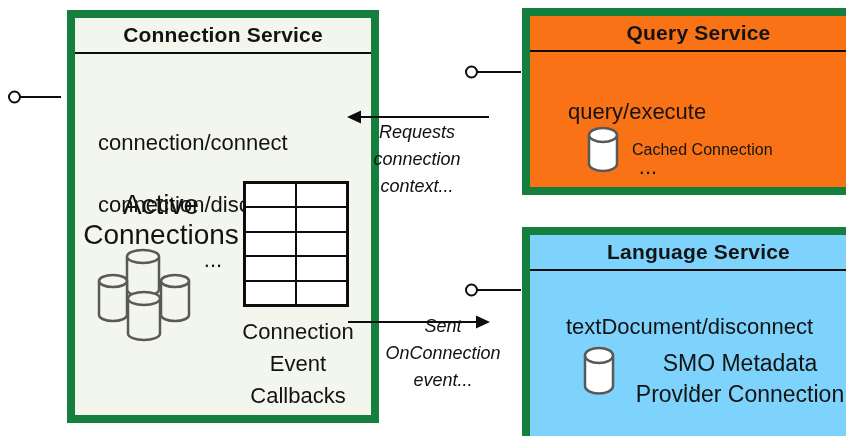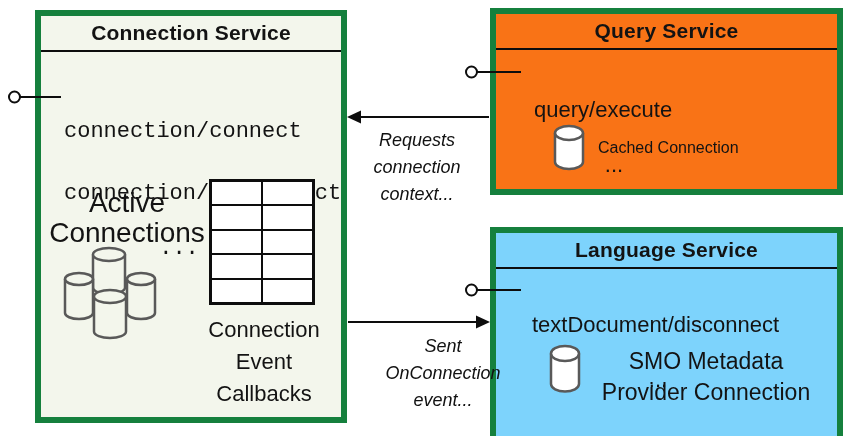--- a/index.html
+++ b/index.html
@@ -1,21 +1,21 @@
 <!DOCTYPE html>
 <html><head>
 <meta charset="utf-8">
 <style>
   html,body { margin:0; padding:0; background:#ffffff; }
   .canvas {
     position:relative; width:846px; height:436px;
     font-family:"Liberation Sans", sans-serif; color:#131313;
     background:#ffffff; overflow:hidden;
   }
-  .box { position:absolute; border:6px solid #15803d; box-sizing:border-box; }
+  .box { position:absolute; border:8px solid #15803d; box-sizing:border-box;margin-left:32px; }
   .box-connection { left:35px; top:10px; width:312px; height:413px; background:#f3f6ec; }
   .box-query      { left:490px; top:8px;  width:353px; height:187px; background:#f97316; }
   .box-language   { left:490px; top:227px; width:353px; height:226px; background:#7dd3fc; }
   .box-header {
     border-bottom:2px solid #0d0d0d; text-align:center; font-weight:bold;
     font-size:21px; line-height:34px; height:34px; letter-spacing:0.2px;
   }
   .abs { position:absolute; }
   .methods { font-size:22px; line-height:31px; white-space:pre-line; }
   .ellipsis-line { font-size:22px; line-height:18px; text-align:center; }
@@ -33,21 +33,21 @@
   .cb-cell { background:#ffffff; border:1px solid #0d0d0d; }
 </style>
 </head>
 <body>
 
 <div class="canvas">
 
   <div class="box box-connection">
     <div class="box-header">Connection Service</div>
 
-    <div class="abs methods" style="left:23px; top:69px;font-family:Liberation Mono, monospace;">
+    <div class="abs methods" style="left:23px; top:78px;">
       <div>connection/connect</div>
       <div>connection/disconnect</div>
       <div class="ellipsis-line" style="width:230px;">...</div>
     </div>
 
     <div class="abs center-label" style="left:0px; top:172px; width:172px; font-size:28px; line-height:30px;">Active
 Connections</div>
 
     <svg class="abs" style="left:21px; top:230px;" width="100" height="96" viewBox="0 0 100 96">
       <g fill="#f3f6ec" stroke="#595959" stroke-width="2.5" stroke-linejoin="round">
@@ -136,20 +136,20 @@
       <circle cx="14.5" cy="97" r="5.5"></circle>
       <circle cx="471.5" cy="72" r="5.5"></circle>
       <circle cx="471.5" cy="290" r="5.5"></circle>
     </g>
     <g fill="#0d0d0d" stroke="none">
       <polygon points="347,117 361,110.5 361,123.5"></polygon>
       <polygon points="490,322 476,315.5 476,328.5"></polygon>
     </g>
   </svg>
 
-  <div class="abs italic-note" style="left:352px; top:127px; width:130px;">Requests
+  <div class="abs italic-note" style="left:352px; top:119px; width:130px;">Requests
 connection
 context...</div>
-  <div class="abs italic-note" style="left:347px; top:333px; width:140px;padding-left:26px;">Sent
+  <div class="abs italic-note" style="left:347px; top:313px; width:140px;padding-left:26px;">Sent
 OnConnection
 event...</div>
 
 </div>
 
 </body></html>

